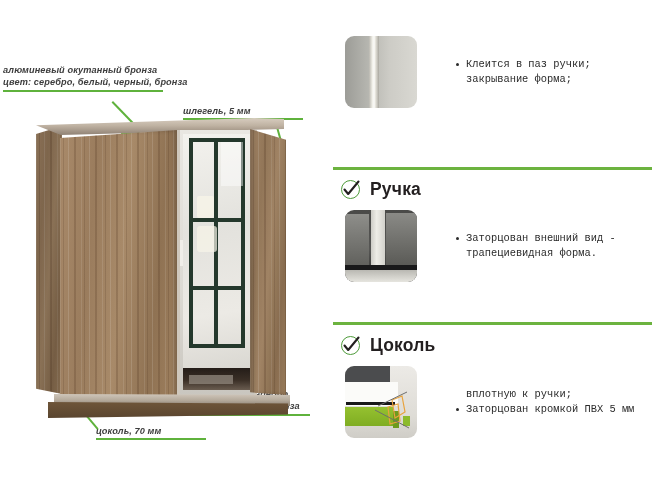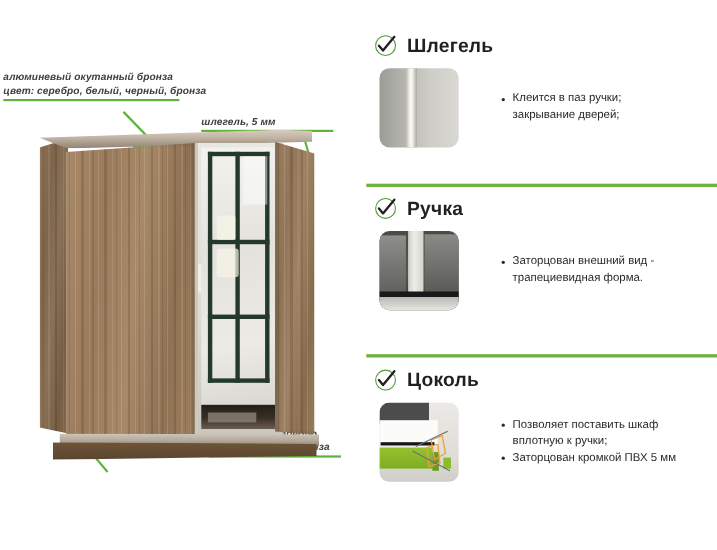--- a/index.html
+++ b/index.html
@@ -104,21 +104,21 @@
   .check-icon .ring{
     position:absolute;left:1px;top:1px;width:17px;height:17px;border-radius:50%;
     border:1.6px solid #4e9b3a;
   }
   .check-icon svg{position:absolute;left:0;top:0;overflow:visible;}
   .sec-title{font-size:17.5px;font-weight:bold;color:#231f20;letter-spacing:.2px;}
 
   .sec-body{display:flex;padding-left:12px;margin-top:8px;}
   .thumb{width:72px;height:72px;border-radius:9px;flex:none;overflow:hidden;position:relative;}
 
-  .bullets{margin:4px;padding:0;list-style:none;margin-left:38px;align-self:center;}
+  .bullets{margin:4px;padding:0;list-style:none;margin-left:38px;align-self:center;font-family:Liberation Mono, monospace;}
   .bullets li{
     position:relative;padding-left:11px;font-size:10.4px;line-height:14px;
     color:#2b2b2b;margin-bottom:1px;white-space:nowrap;
   }
   .bullets li::before{
     content:"";position:absolute;left:1px;top:5.5px;width:3px;height:3px;
     border-radius:50%;background:#2b2b2b;
   }
   .bullets li.cont::before{display:none;}
 
@@ -170,20 +170,24 @@
   <div class="dot" style="left:265px;top:147px;"></div>
 
   <div class="callout" style="left:190px;top:388px;width:120px;">
     <div class="ctext">ручки, цвет серебро,</div>
     <div class="ctext">белый, черный, бронза</div>
     <div class="cunder"></div>
   </div>
   <div class="lead" style="left:172px;top:381px;width:26px;transform:rotate(56deg);"></div>
   <div class="dot" style="left:157px;top:365px;"></div>
 
+  <div class="callout" style="left:96px;top:425px;width:110px;">
+    <div class="ctext">цоколь, 70 мм</div>
+    <div class="cunder"></div>
+  </div>
   <div class="lead" style="left:78px;top:404px;width:32px;transform:rotate(50deg);"></div>
   <div class="dot" style="left:66px;top:391px;"></div>
 
   <div id="wardrobe">
     <div id="side-wall" class="wood"></div>
     <div id="top-profile"></div>
 
     <div id="door-left" class="wood"></div>
 
     <div id="door-mirror">
@@ -208,36 +212,27 @@
     <div id="door-right" class="wood"></div>
 
     <div id="bottom-rail"></div>
     <div id="plinth"></div>
   </div>
 </div>
 
 <div id="right-panel">
 
   <div class="section" style="top:28px;">
-    <div class="sec-head">
-      <span class="check-icon">
-        <span class="ring"></span>
-        <svg width="21" height="21" viewBox="0 0 21 21">
-          <path d="M4.5 10.5 L8.2 15 L18.5 2.5" fill="none" stroke="#231f20" stroke-width="2.1" stroke-linecap="round" stroke-linejoin="round"></path>
-        </svg>
-      </span>
-      <span class="sec-title">Шлегель</span>
-    </div>
     <div class="sec-body">
       <div class="thumb" id="thumb-shlegel">
         <div class="strip"></div>
       </div>
       <ul class="bullets">
         <li>Клеится в паз ручки;</li>
-        <li class="cont">закрывание дверей;</li>
+        <li class="cont">закрывание форма;</li>
       </ul>
     </div>
   </div>
   <div class="sep" style="top:167px;"></div>
 
   <div class="section" style="top:176px;">
     <div class="sec-head">
       <span class="check-icon">
         <span class="ring"></span>
         <svg width="21" height="21" viewBox="0 0 21 21">
@@ -281,19 +276,18 @@
           <div class="greenR"></div>
           <div class="greenTab"></div>
         <svg width="72" height="72" viewBox="0 0 72 72">
           <path d="M47 34 L57 30 L60 46 L50 52 Z" fill="none" stroke="#e8a33d" stroke-width="1.2"></path>
           <path d="M43 41 L53 38 L55 55 L45 58 Z" fill="none" stroke="#e8a33d" stroke-width="1.2"></path>
           <path d="M30 44 L64 62" stroke="#6f6f6f" stroke-width="1"></path>
           <path d="M33 40 L62 26" stroke="#6f6f6f" stroke-width="1"></path>
         </svg>
       </div>
       <ul class="bullets">
-        <li>Позволяет поставить шкаф</li>
         <li class="cont">вплотную к ручки;</li>
         <li>Заторцован кромкой ПВХ 5 мм</li>
       </ul>
     </div>
   </div>
 </div>
 
 </body></html>

